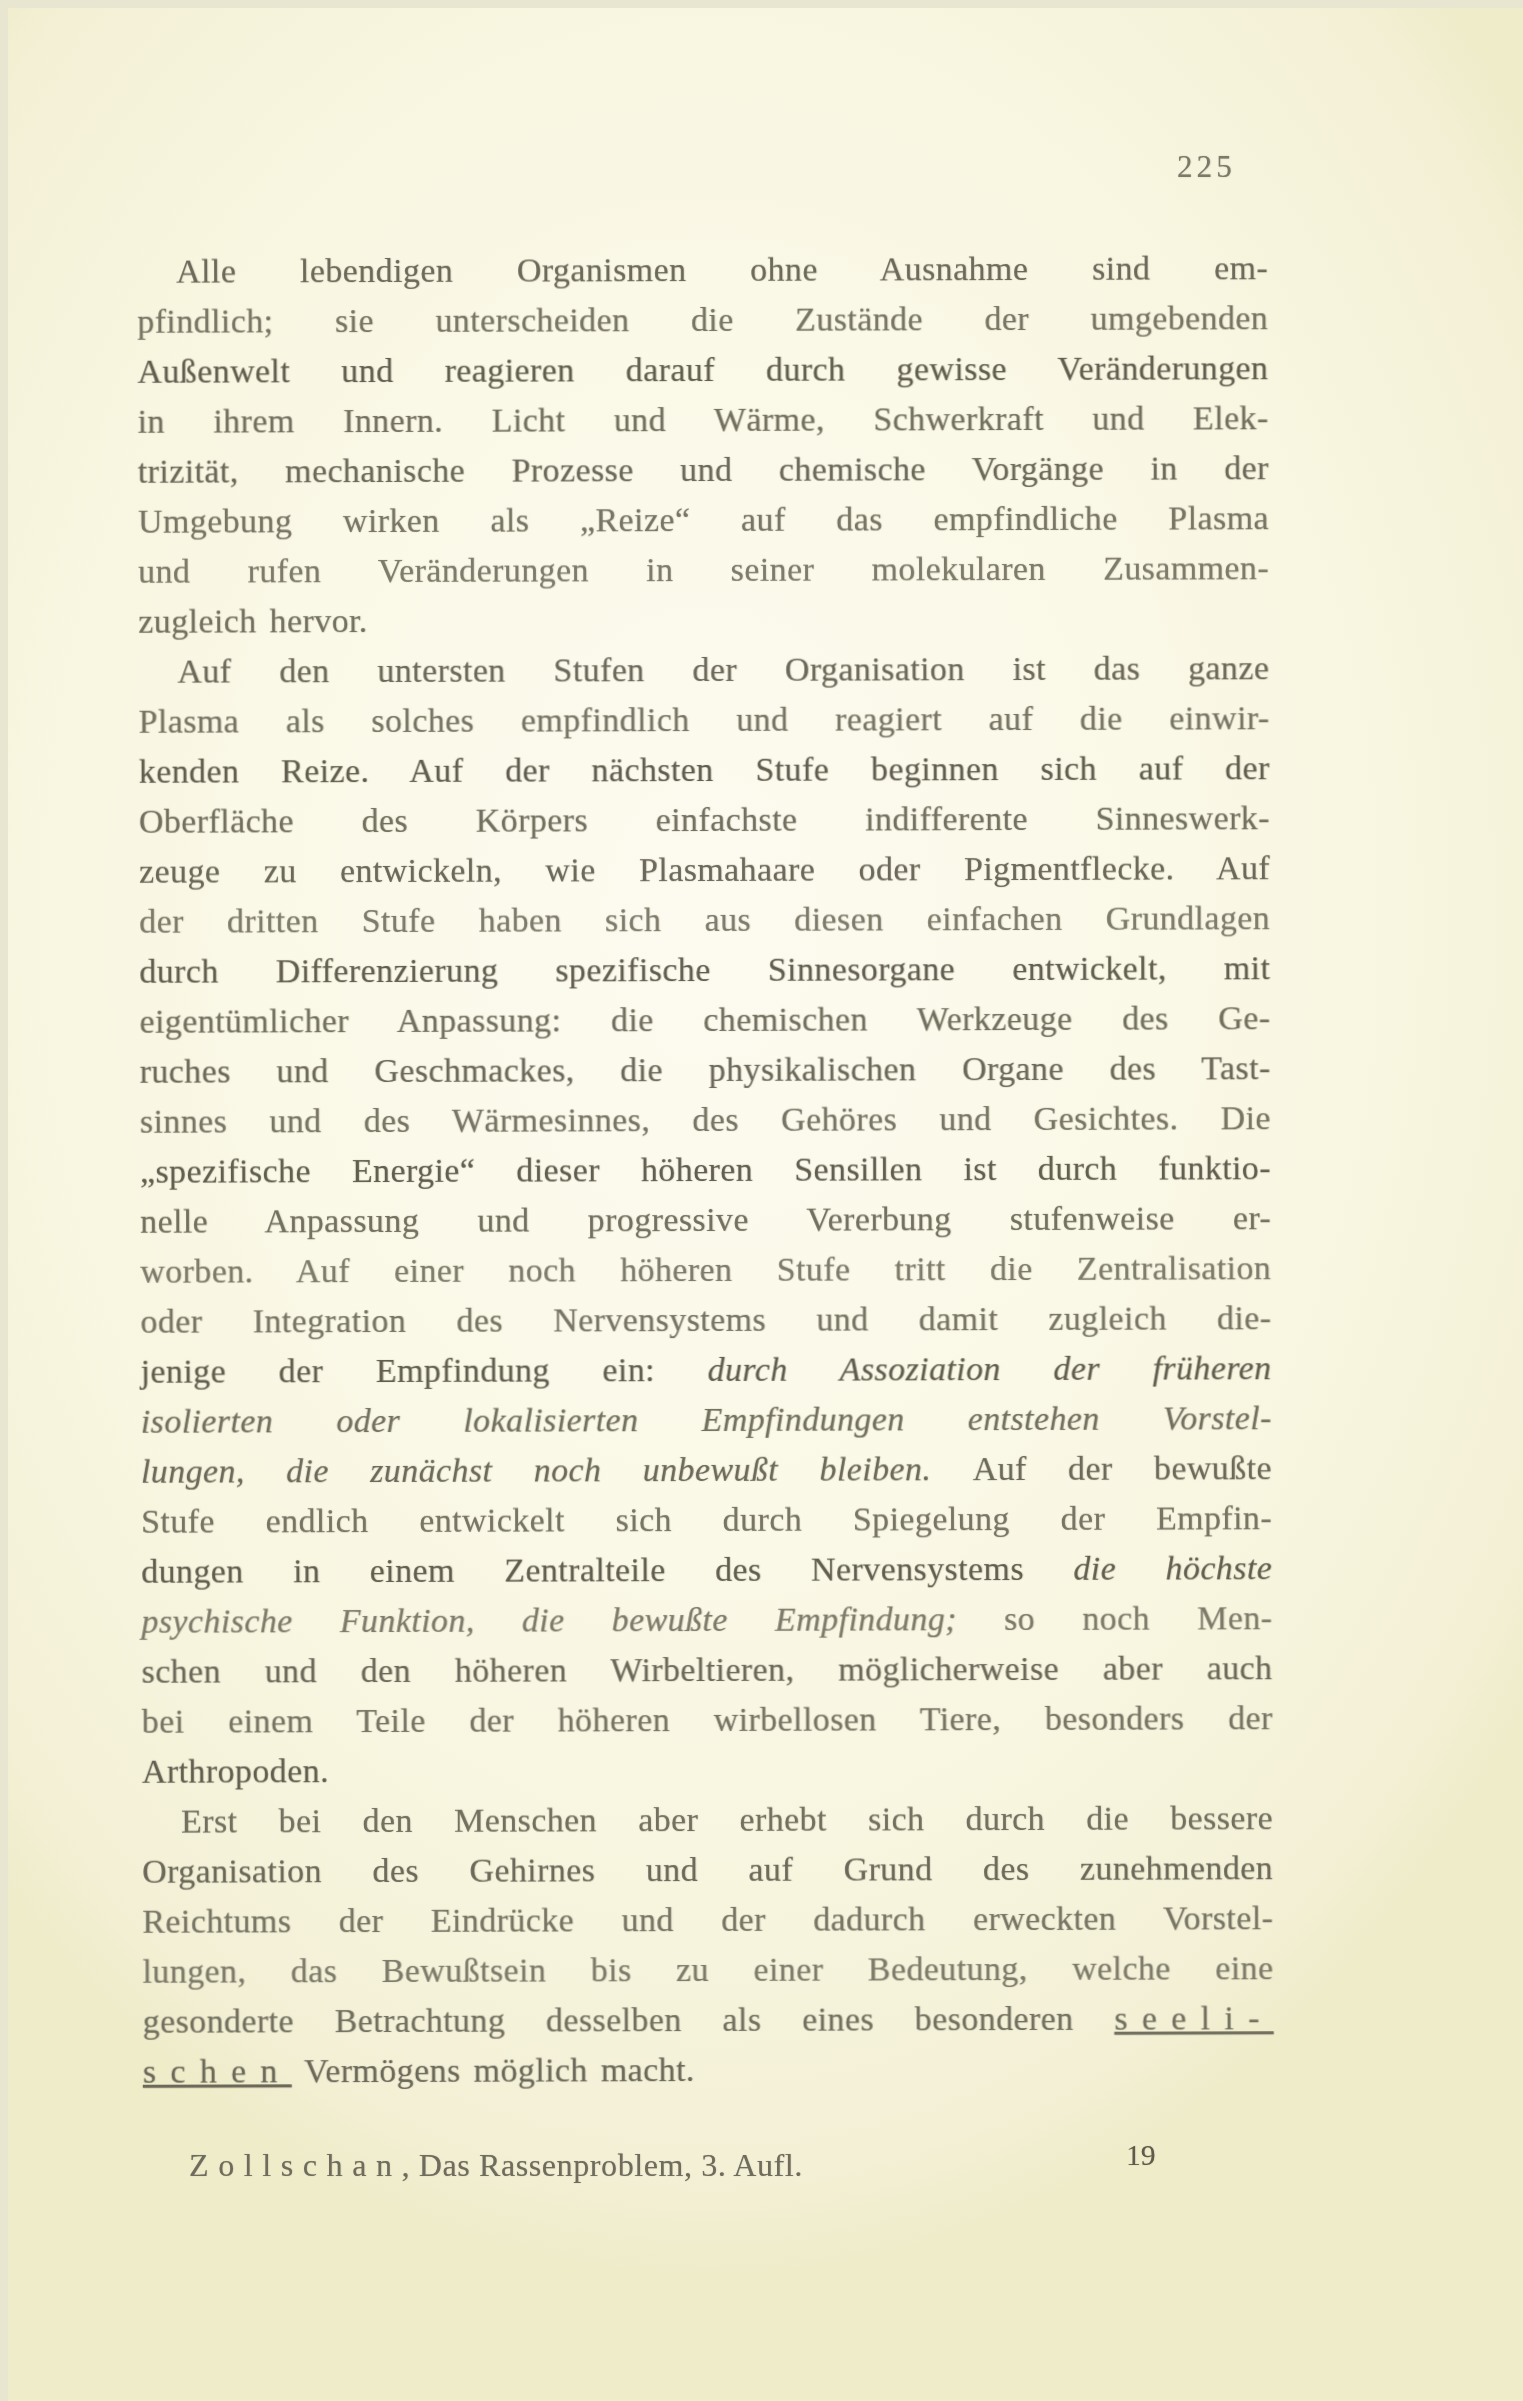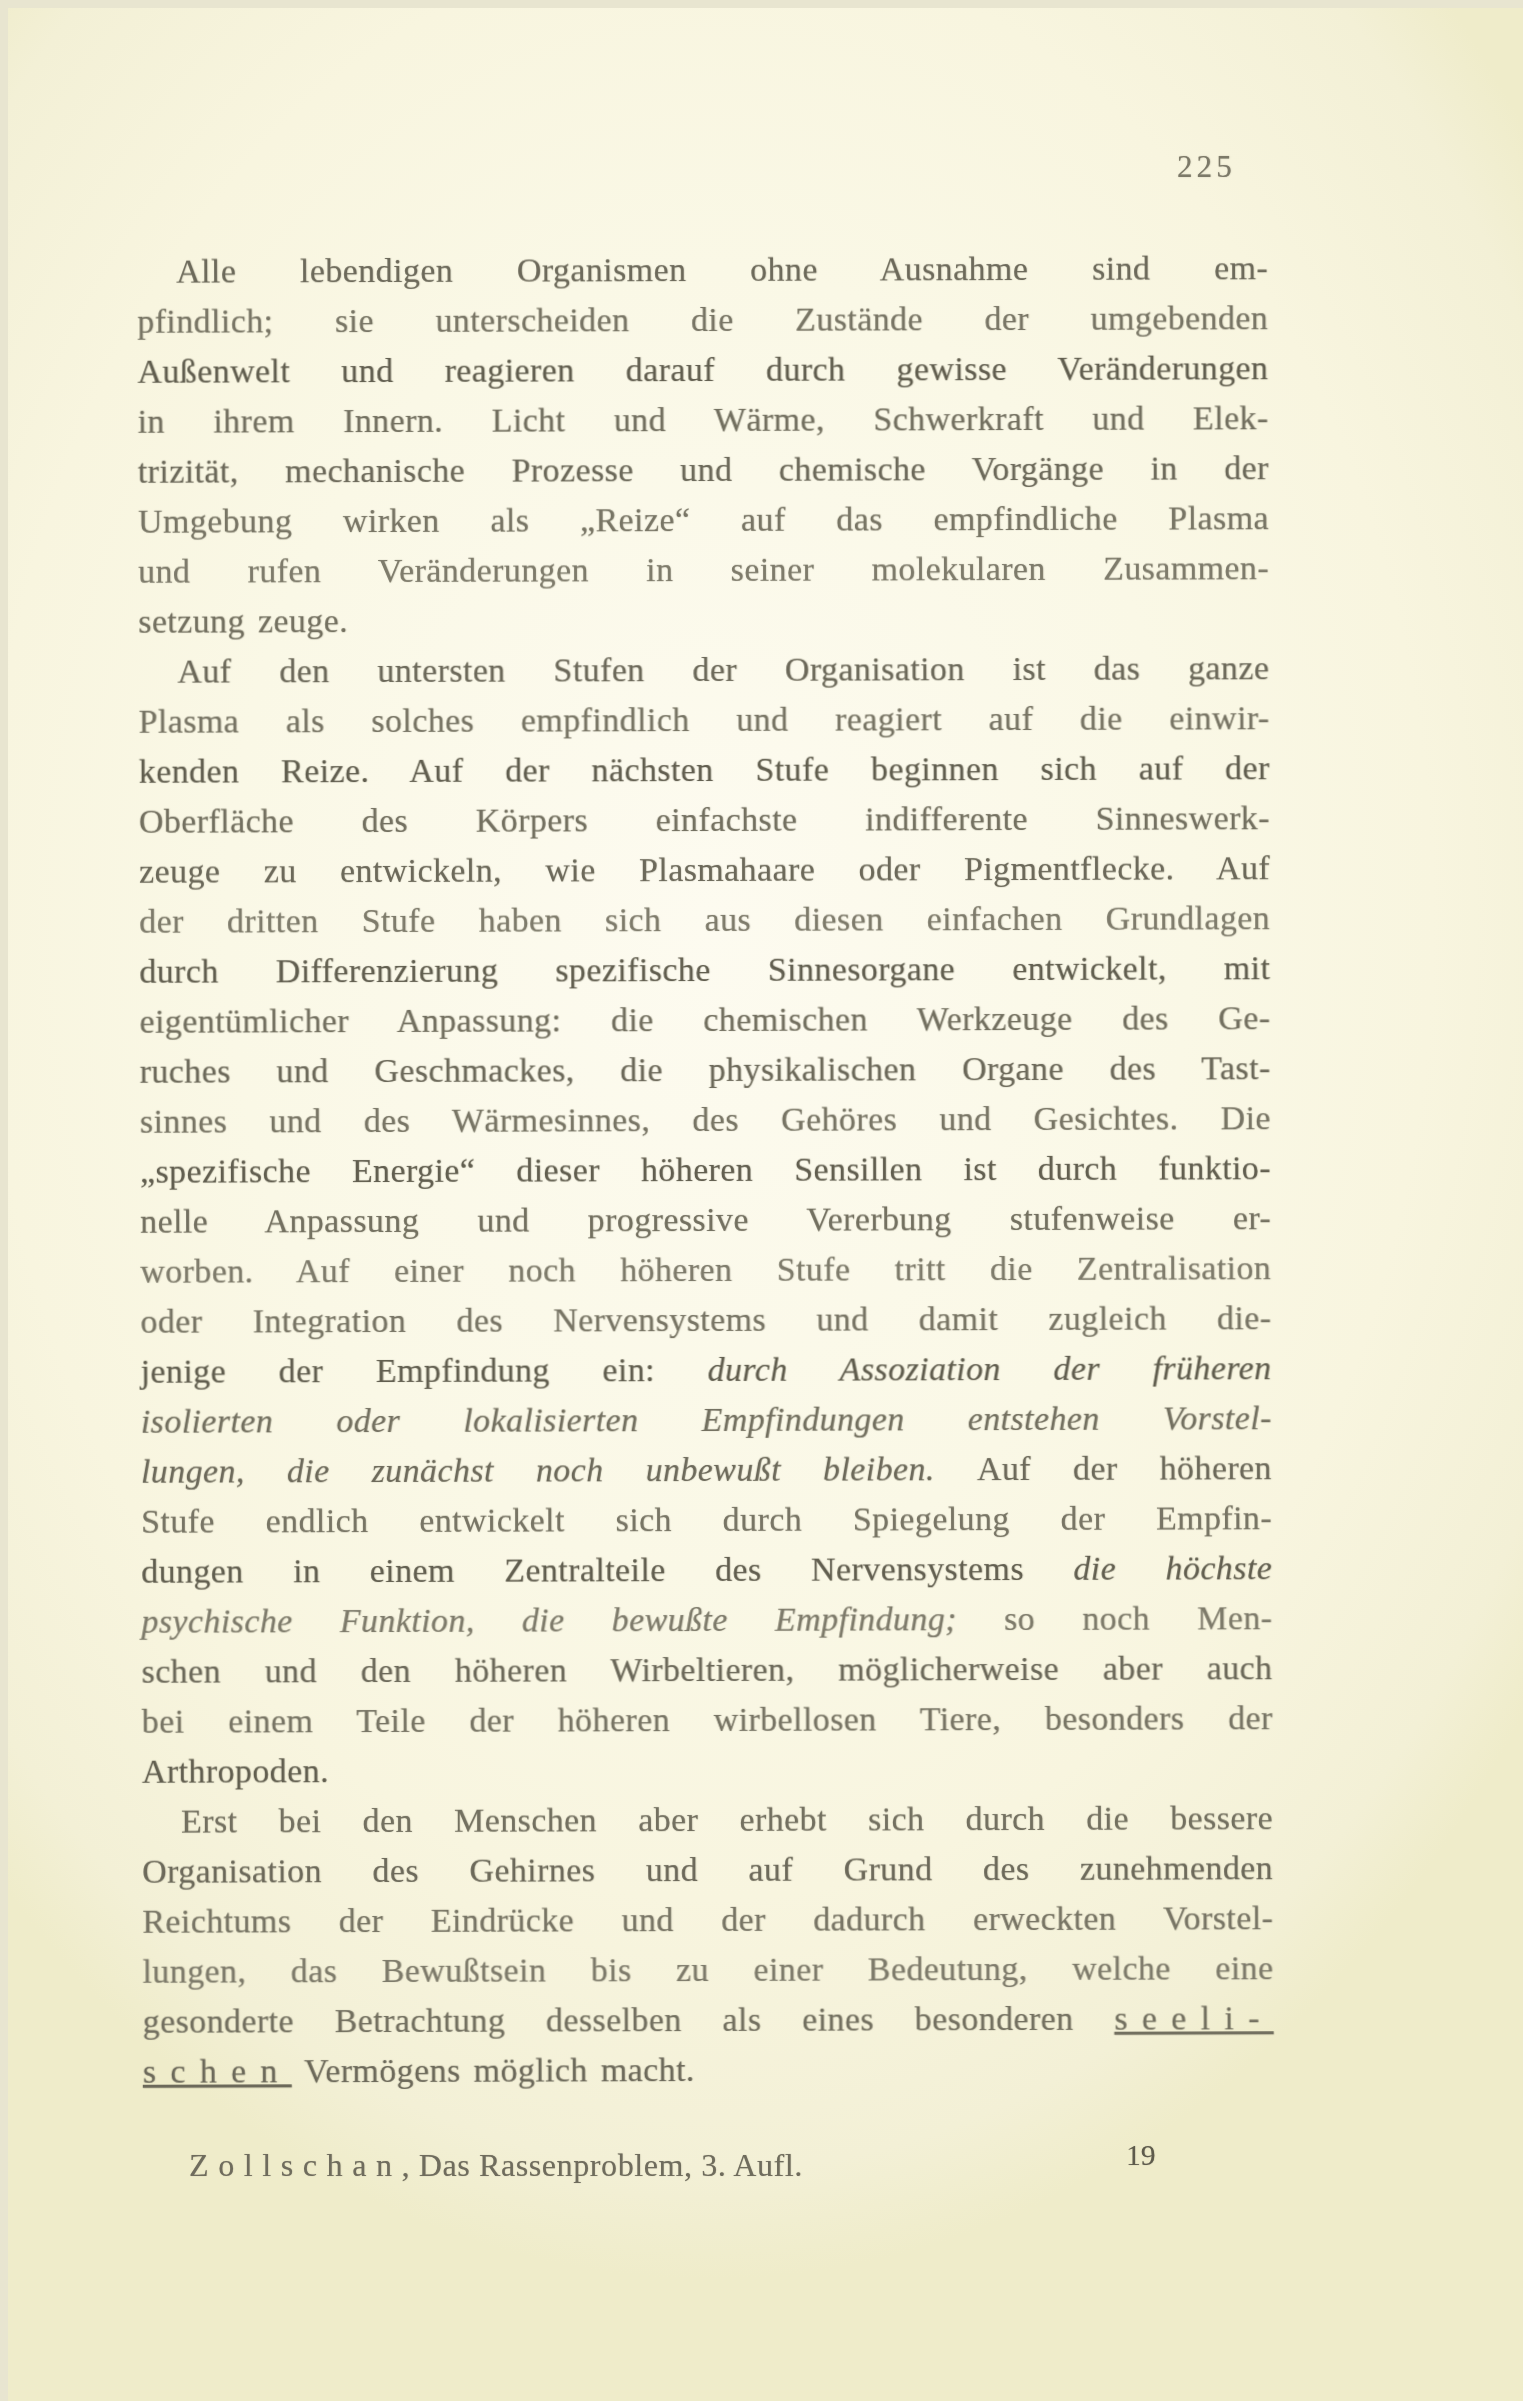--- a/index.html
+++ b/index.html
@@ -94,38 +94,38 @@
   <div class="page-number">225</div>
 
   <div class="text-block">
       <div class="line first"><span class="rm">Alle lebendigen Organismen ohne Ausnahme sind em-</span></div>
       <div class="line"><span class="rm">pfindlich; sie unterscheiden die Zustände der umgebenden</span></div>
       <div class="line"><span class="rm">Außenwelt und reagieren darauf durch gewisse Veränderungen</span></div>
       <div class="line"><span class="rm">in ihrem Innern. Licht und Wärme, Schwerkraft und Elek-</span></div>
       <div class="line"><span class="rm">trizität, mechanische Prozesse und chemische Vorgänge in der</span></div>
       <div class="line"><span class="rm">Umgebung wirken als „Reize“ auf das empfindliche Plasma</span></div>
       <div class="line"><span class="rm">und rufen Veränderungen in seiner molekularen Zusammen-</span></div>
-      <div class="line end"><span class="rm">setzung zeuge.</span></div>
+      <div class="line end"><span class="rm">zugleich hervor.</span></div>
       <div class="line first"><span class="rm">Auf den untersten Stufen der Organisation ist das ganze</span></div>
       <div class="line"><span class="rm">Plasma als solches empfindlich und reagiert auf die einwir-</span></div>
       <div class="line"><span class="rm">kenden Reize. Auf der nächsten Stufe beginnen sich auf der</span></div>
       <div class="line"><span class="rm">Oberfläche des Körpers einfachste indifferente Sinneswerk-</span></div>
       <div class="line"><span class="rm">zeuge zu entwickeln, wie Plasmahaare oder Pigmentflecke. Auf</span></div>
       <div class="line"><span class="rm">der dritten Stufe haben sich aus diesen einfachen Grundlagen</span></div>
       <div class="line"><span class="rm">durch Differenzierung spezifische Sinnesorgane entwickelt, mit</span></div>
       <div class="line"><span class="rm">eigentümlicher Anpassung: die chemischen Werkzeuge des Ge-</span></div>
       <div class="line"><span class="rm">ruches und Geschmackes, die physikalischen Organe des Tast-</span></div>
       <div class="line"><span class="rm">sinnes und des Wärmesinnes, des Gehöres und Gesichtes. Die</span></div>
       <div class="line"><span class="rm">„spezifische Energie“ dieser höheren Sensillen ist durch funktio-</span></div>
       <div class="line"><span class="rm">nelle Anpassung und progressive Vererbung stufenweise er-</span></div>
       <div class="line"><span class="rm">worben. Auf einer noch höheren Stufe tritt die Zentralisation</span></div>
       <div class="line"><span class="rm">oder Integration des Nervensystems und damit zugleich die-</span></div>
       <div class="line"><span class="rm">jenige der Empfindung ein: </span><span class="it">durch Assoziation der früheren</span></div>
       <div class="line"><span class="it">isolierten oder lokalisierten Empfindungen entstehen Vorstel-</span></div>
-      <div class="line"><span class="it">lungen, die zunächst noch unbewußt bleiben. </span><span class="rm">Auf der höheren</span></div>
+      <div class="line"><span class="it">lungen, die zunächst noch unbewußt bleiben. </span><span class="rm">Auf der bewußte</span></div>
       <div class="line"><span class="rm">Stufe endlich entwickelt sich durch Spiegelung der Empfin-</span></div>
       <div class="line"><span class="rm">dungen in einem Zentralteile des Nervensystems </span><span class="it">die höchste</span></div>
       <div class="line"><span class="it">psychische Funktion, die bewußte Empfindung; </span><span class="rm">so noch Men-</span></div>
       <div class="line"><span class="rm">schen und den höheren Wirbeltieren, möglicherweise aber auch</span></div>
       <div class="line"><span class="rm">bei einem Teile der höheren wirbellosen Tiere, besonders der</span></div>
       <div class="line end"><span class="rm">Arthropoden.</span></div>
       <div class="line first"><span class="rm">Erst bei den Menschen aber erhebt sich durch die bessere</span></div>
       <div class="line"><span class="rm">Organisation des Gehirnes und auf Grund des zunehmenden</span></div>
       <div class="line"><span class="rm">Reichtums der Eindrücke und der dadurch erweckten Vorstel-</span></div>
       <div class="line"><span class="rm">lungen, das Bewußtsein bis zu einer Bedeutung, welche eine</span></div>

